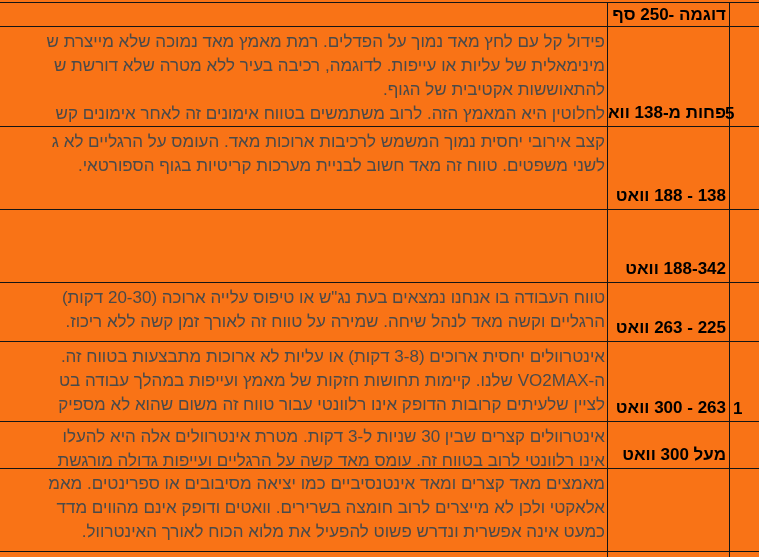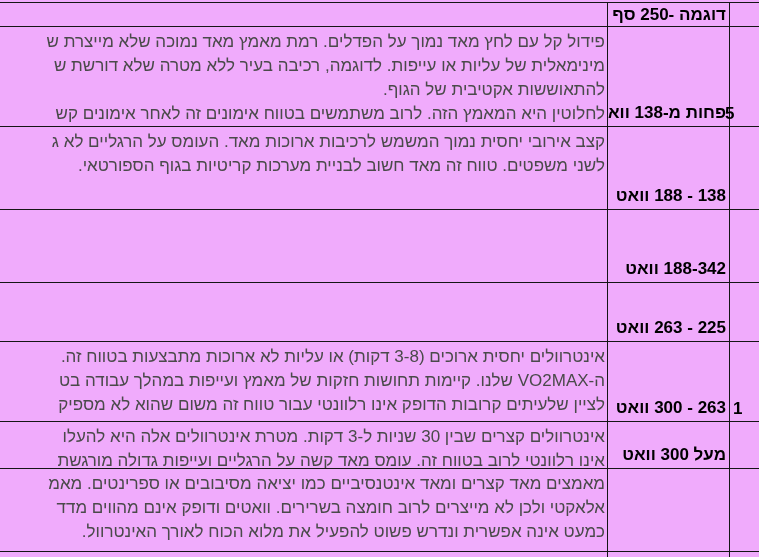--- a/index.html
+++ b/index.html
@@ -1,20 +1,20 @@
 <!DOCTYPE html>
 <html lang="he"><head>
 <meta charset="utf-8">
 <style>
   html,body{margin:0;padding:0;background:#fff;}
   #screen{
     position:relative;
     width:759px;height:557px;
     overflow:hidden;
-    background:#f0abfc;
+    background:#f97316;
     font-family:"Liberation Sans","DejaVu Sans",sans-serif;
     direction:rtl;
     box-sizing:border-box;
     padding-top:2px;
   }
   .row{
     display:flex;
     flex-direction:row; 
     box-sizing:border-box;
     border-bottom:1px solid #151515;
@@ -106,20 +106,24 @@
     <div class="label-cell">
       <span>188-342 וואט</span>
     </div>
   </div>
 
   <div class="row r4">
     <div class="edge-cell"></div>
     <div class="label-cell">
       <span>225 - 263 וואט</span>
     </div>
+    <div class="text-cell">
+      <div class="tl">טווח העבודה בו אנחנו נמצאים בעת נג"ש או טיפוס עלייה ארוכה (20-30 דקות)</div>
+      <div class="tl">הרגליים וקשה מאד לנהל שיחה. שמירה על טווח זה לאורך זמן קשה ללא ריכוז.</div>
+    </div>
   </div>
 
   <div class="row r5">
     <div class="edge-cell">
       <span class="edge-num fit">1</span>
     </div>
     <div class="label-cell">
       <span>263 - 300 וואט</span>
     </div>
     <div class="text-cell">

